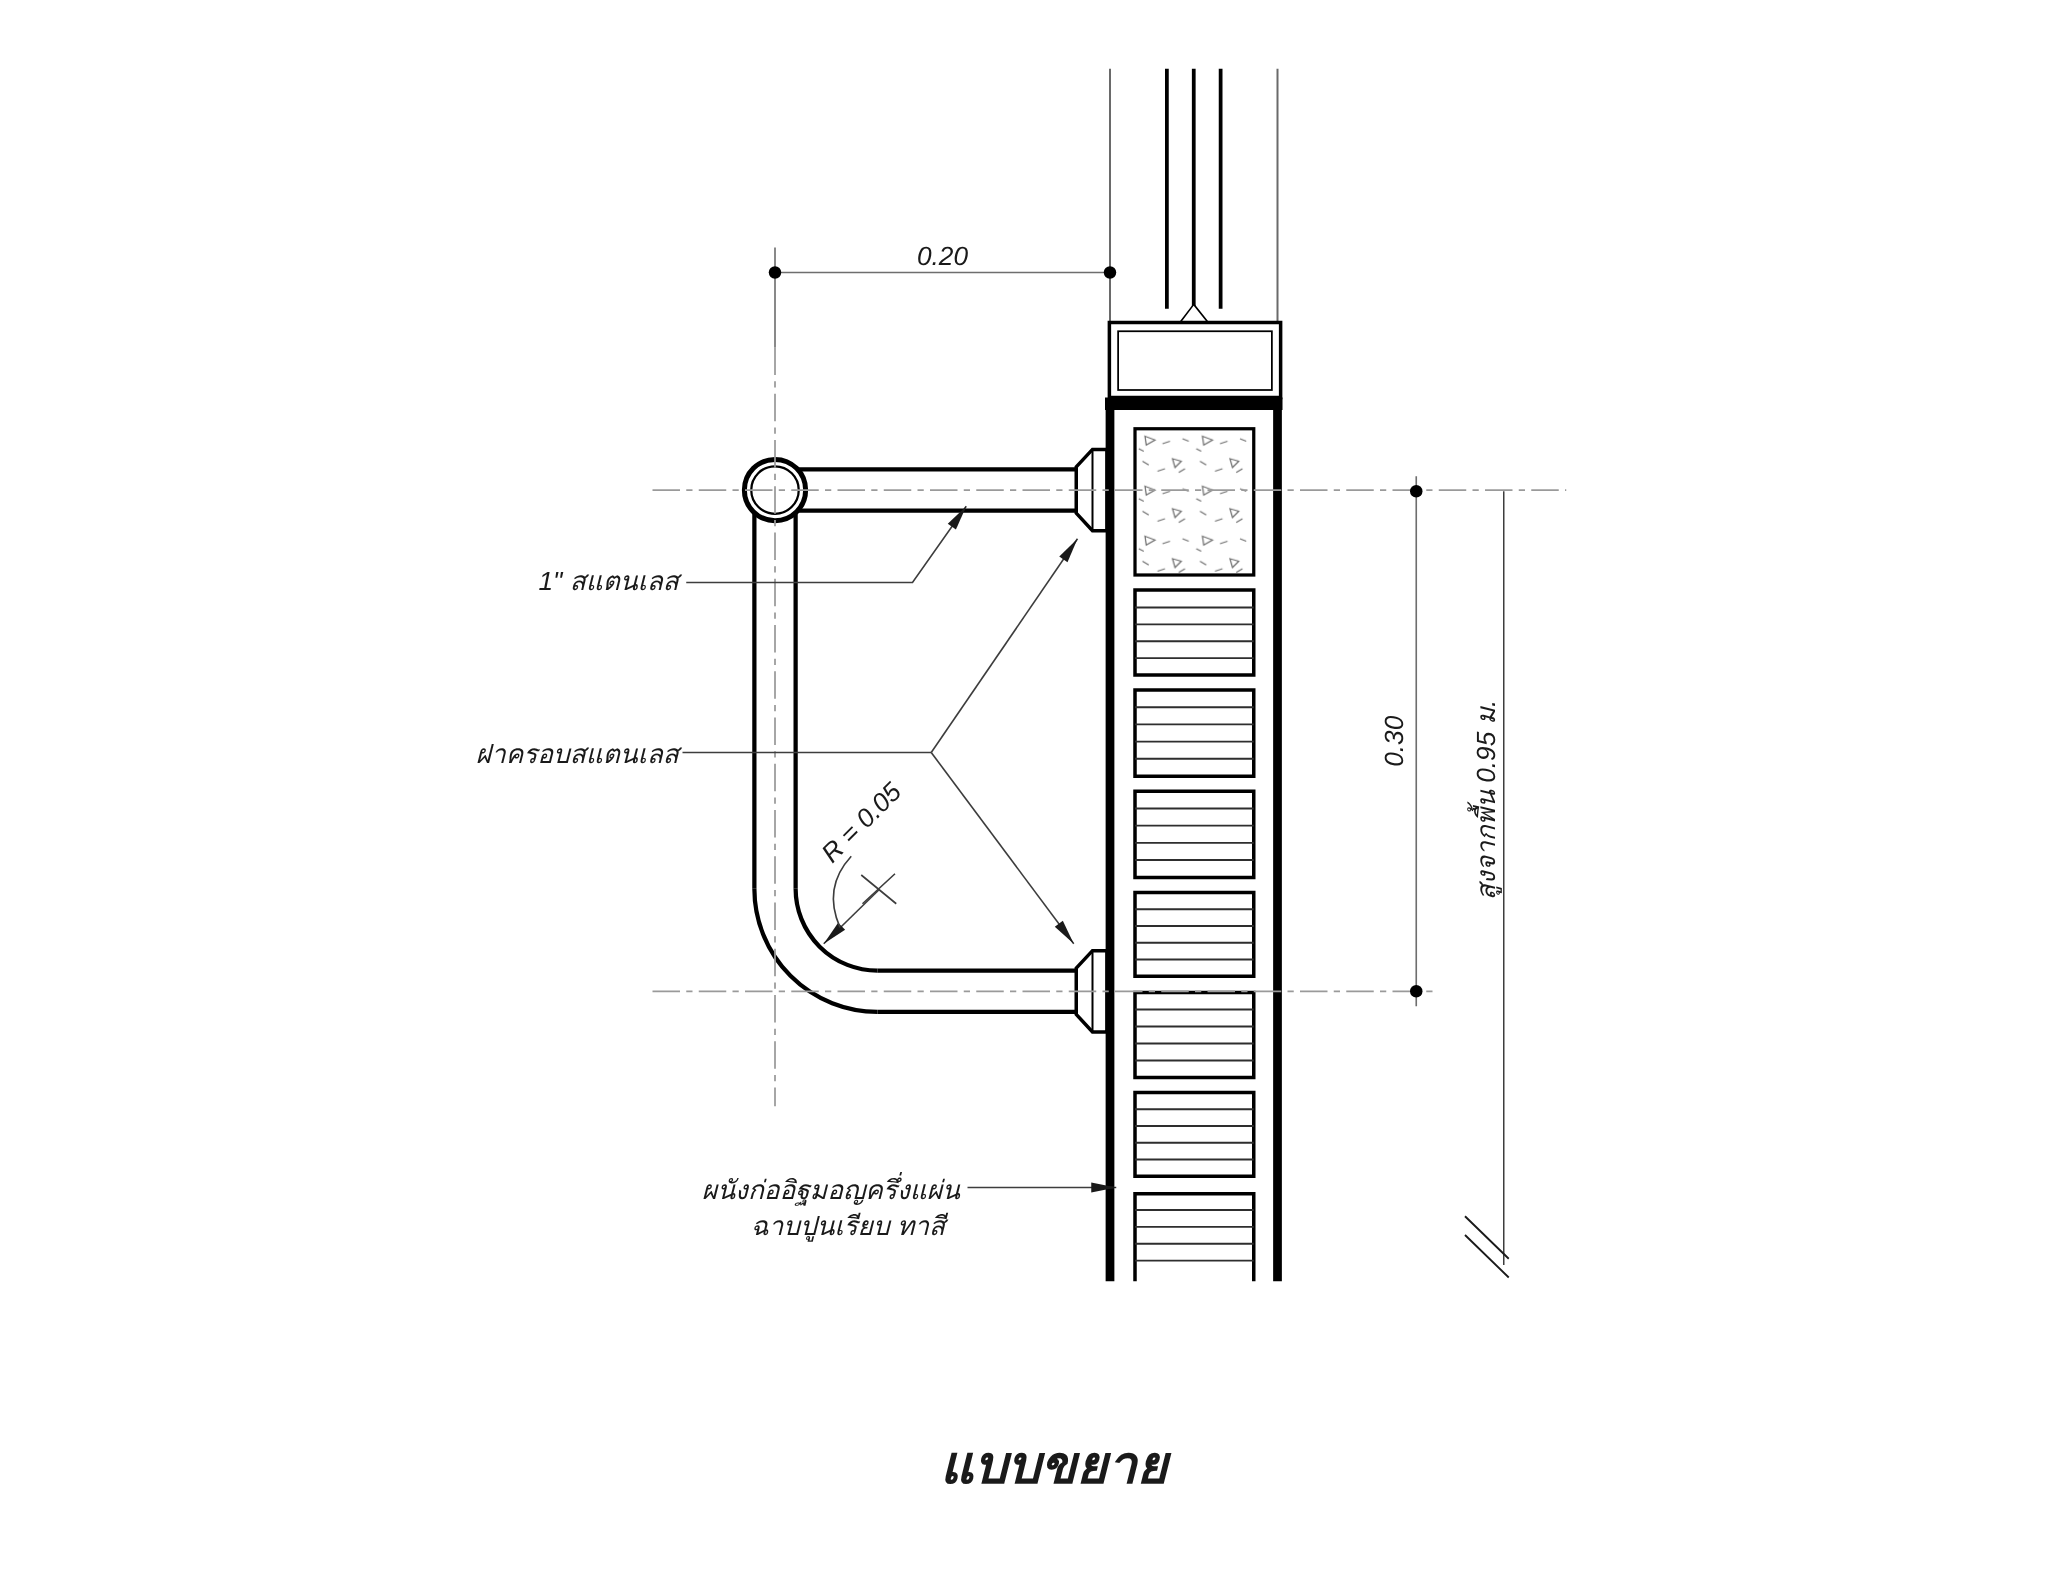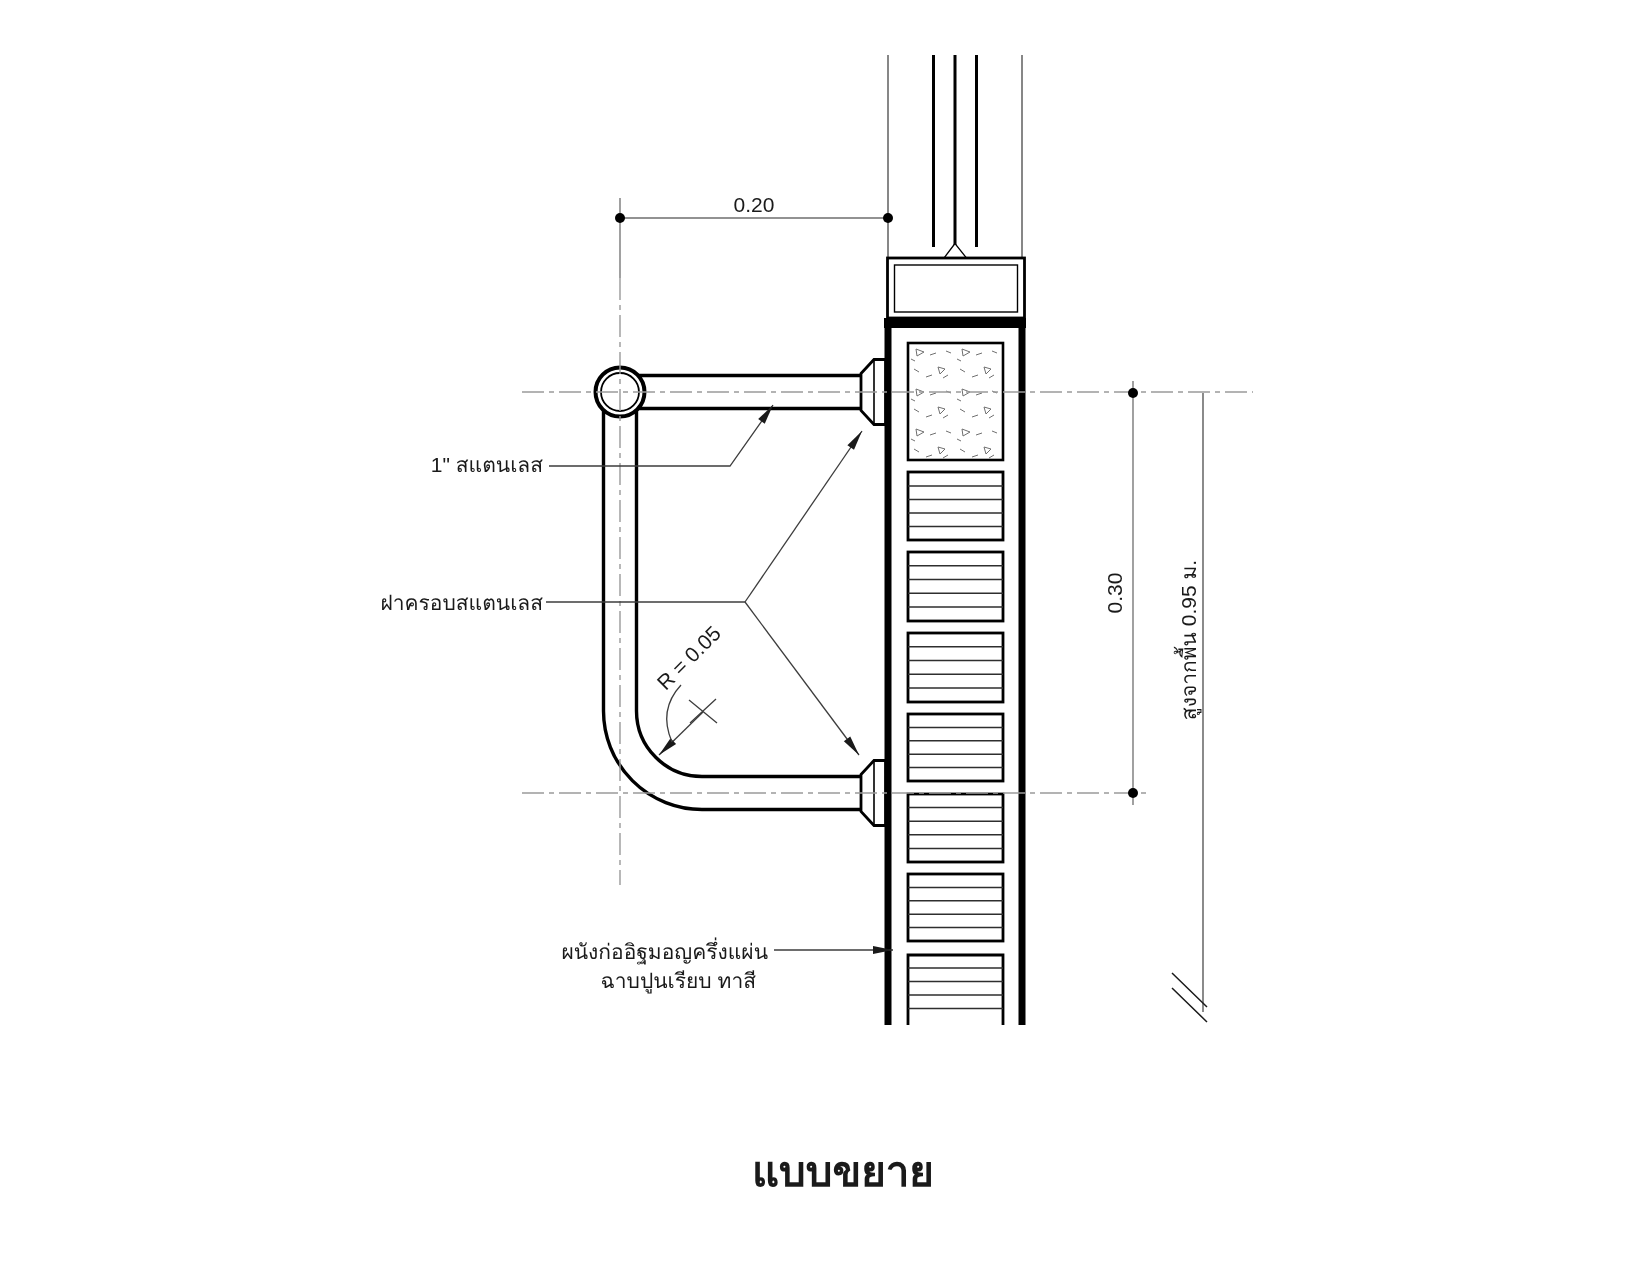--- a/index.html
+++ b/index.html
@@ -1,16 +1,16 @@
 <!DOCTYPE html>
 <html><head>
 <meta charset="utf-8">
 <style>
   html,body{margin:0;padding:0;background:#ffffff;}
-  .canvas-wrap{width:1650px;height:1275px;background:#ffffff;position:relative;}
+  .canvas-wrap{width:1650px;height:1275px;background:#ffffff;position:relative;font-style:italic;}
   svg{display:block;}
   text{font-family:"Liberation Sans","DejaVu Sans",sans-serif;fill:#1a1a1a;}
   .dim-text{font-size:21px;}
   .label-text{font-size:21px;}
   .title-text{font-size:42px;font-weight:bold;}
   .note-text{font-size:21px;}
 </style>
 </head>
 <body>
 

